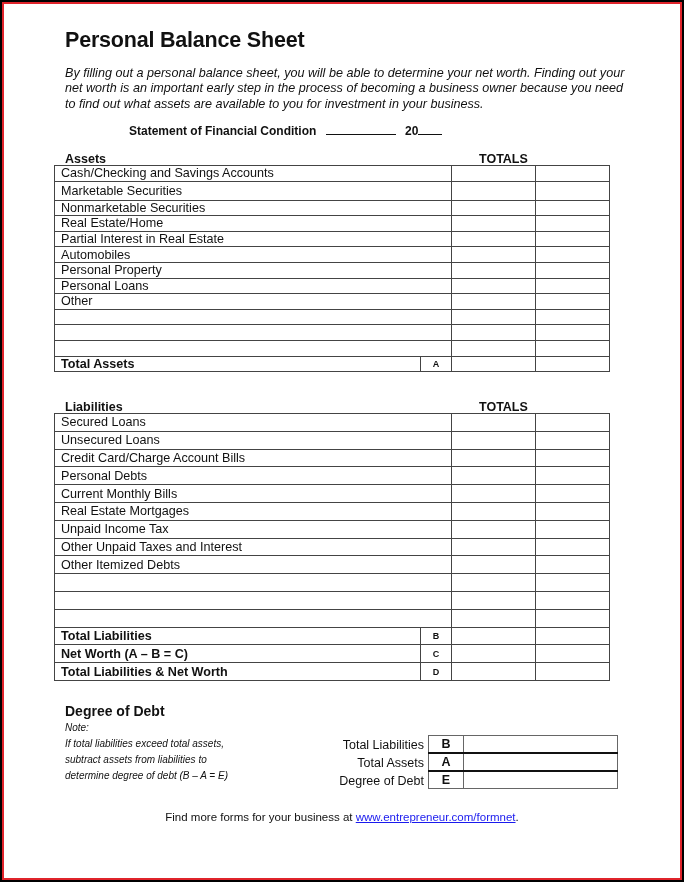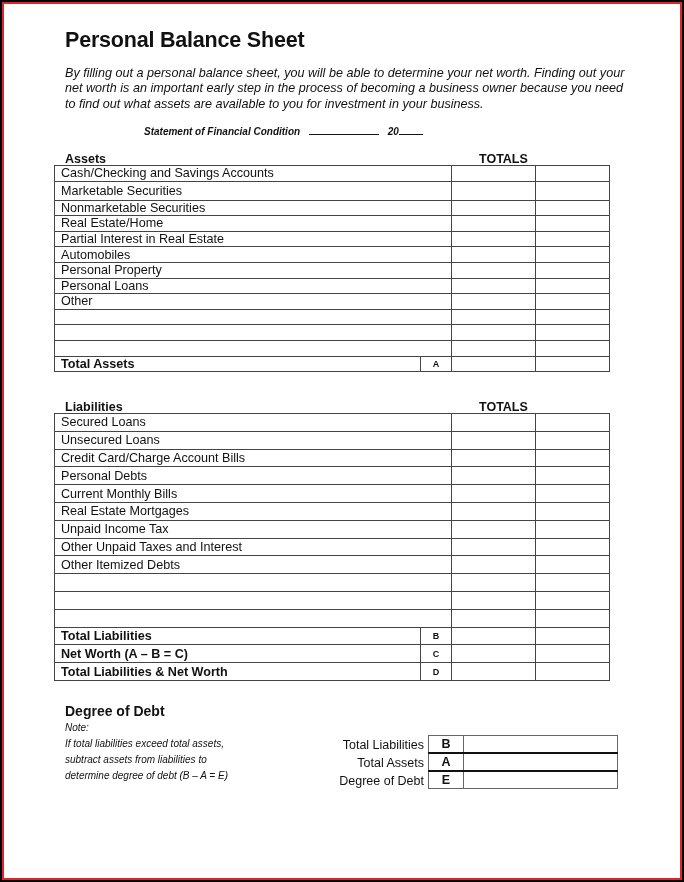--- a/index.html
+++ b/index.html
@@ -2,21 +2,21 @@
 <html><head>
 <meta charset="utf-8">
 <style>
   html, body { margin:0; padding:0; }
   body { width:684px; height:882px; background:#000; position:relative; overflow:hidden;
          font-family:"Liberation Sans", sans-serif; color:#111; }
   .frame { position:absolute; left:2px; top:2px; width:676px; height:874px; border:2px solid #e0242b; background:#fff; }
   .page { position:absolute; left:0; top:0; width:676px; height:874px; }
   .title { position:absolute; left:61px; top:24px; font-size:21.5px; font-weight:bold; letter-spacing:-0.2px; }
   .intro { position:absolute; left:61px; top:62px; width:570px; font-size:12.6px; font-style:italic; line-height:15.4px; }
-  .stmt { position:absolute; left:140px; top:120px; font-size:10px; font-weight:bold;font-style:italic; }
+  .stmt { position:absolute; left:125px; top:120px; font-size:12px; font-weight:bold; }
   .stmt .blank { display:inline-block; width:70px; border-bottom:1px solid #111; margin:0 6px; height:10px; }
   .stmt .yr-blank { display:inline-block; width:24px; border-bottom:1px solid #111; height:10px; }
   .sec-head { position:absolute; font-size:12.5px; font-weight:bold; }
   table.grid { position:absolute; left:50px; border-collapse:collapse; table-layout:fixed; }
   table.grid td { border:1px solid #444; padding:0 0 0 6px; font-size:12.6px; white-space:nowrap; overflow:hidden; }
   table.grid td.c1, table.grid td.c2 { padding:0; }
   table.grid td.letter { text-align:center; padding:0; font-size:9px; font-weight:bold; }
   .bold { font-weight:bold; }
   .dod-title { position:absolute; left:61px; top:699px; font-size:14px; font-weight:bold; }
   .dod-note { position:absolute; left:61px; top:716px; font-size:10px; font-style:italic; line-height:16px; }
@@ -242,15 +242,18 @@
       <td>A</td>
       <td></td>
     </tr>
     <tr class="thick">
       <td>E</td>
       <td></td>
     </tr>
   </tbody>
       </table>
 
+  <div class="footer">
+    <span>Find more forms for your business at </span><a>www.entrepreneur.com/formnet</a><span>.</span>
+  </div>
 
 </div>
 </div>
 
 </body></html>

